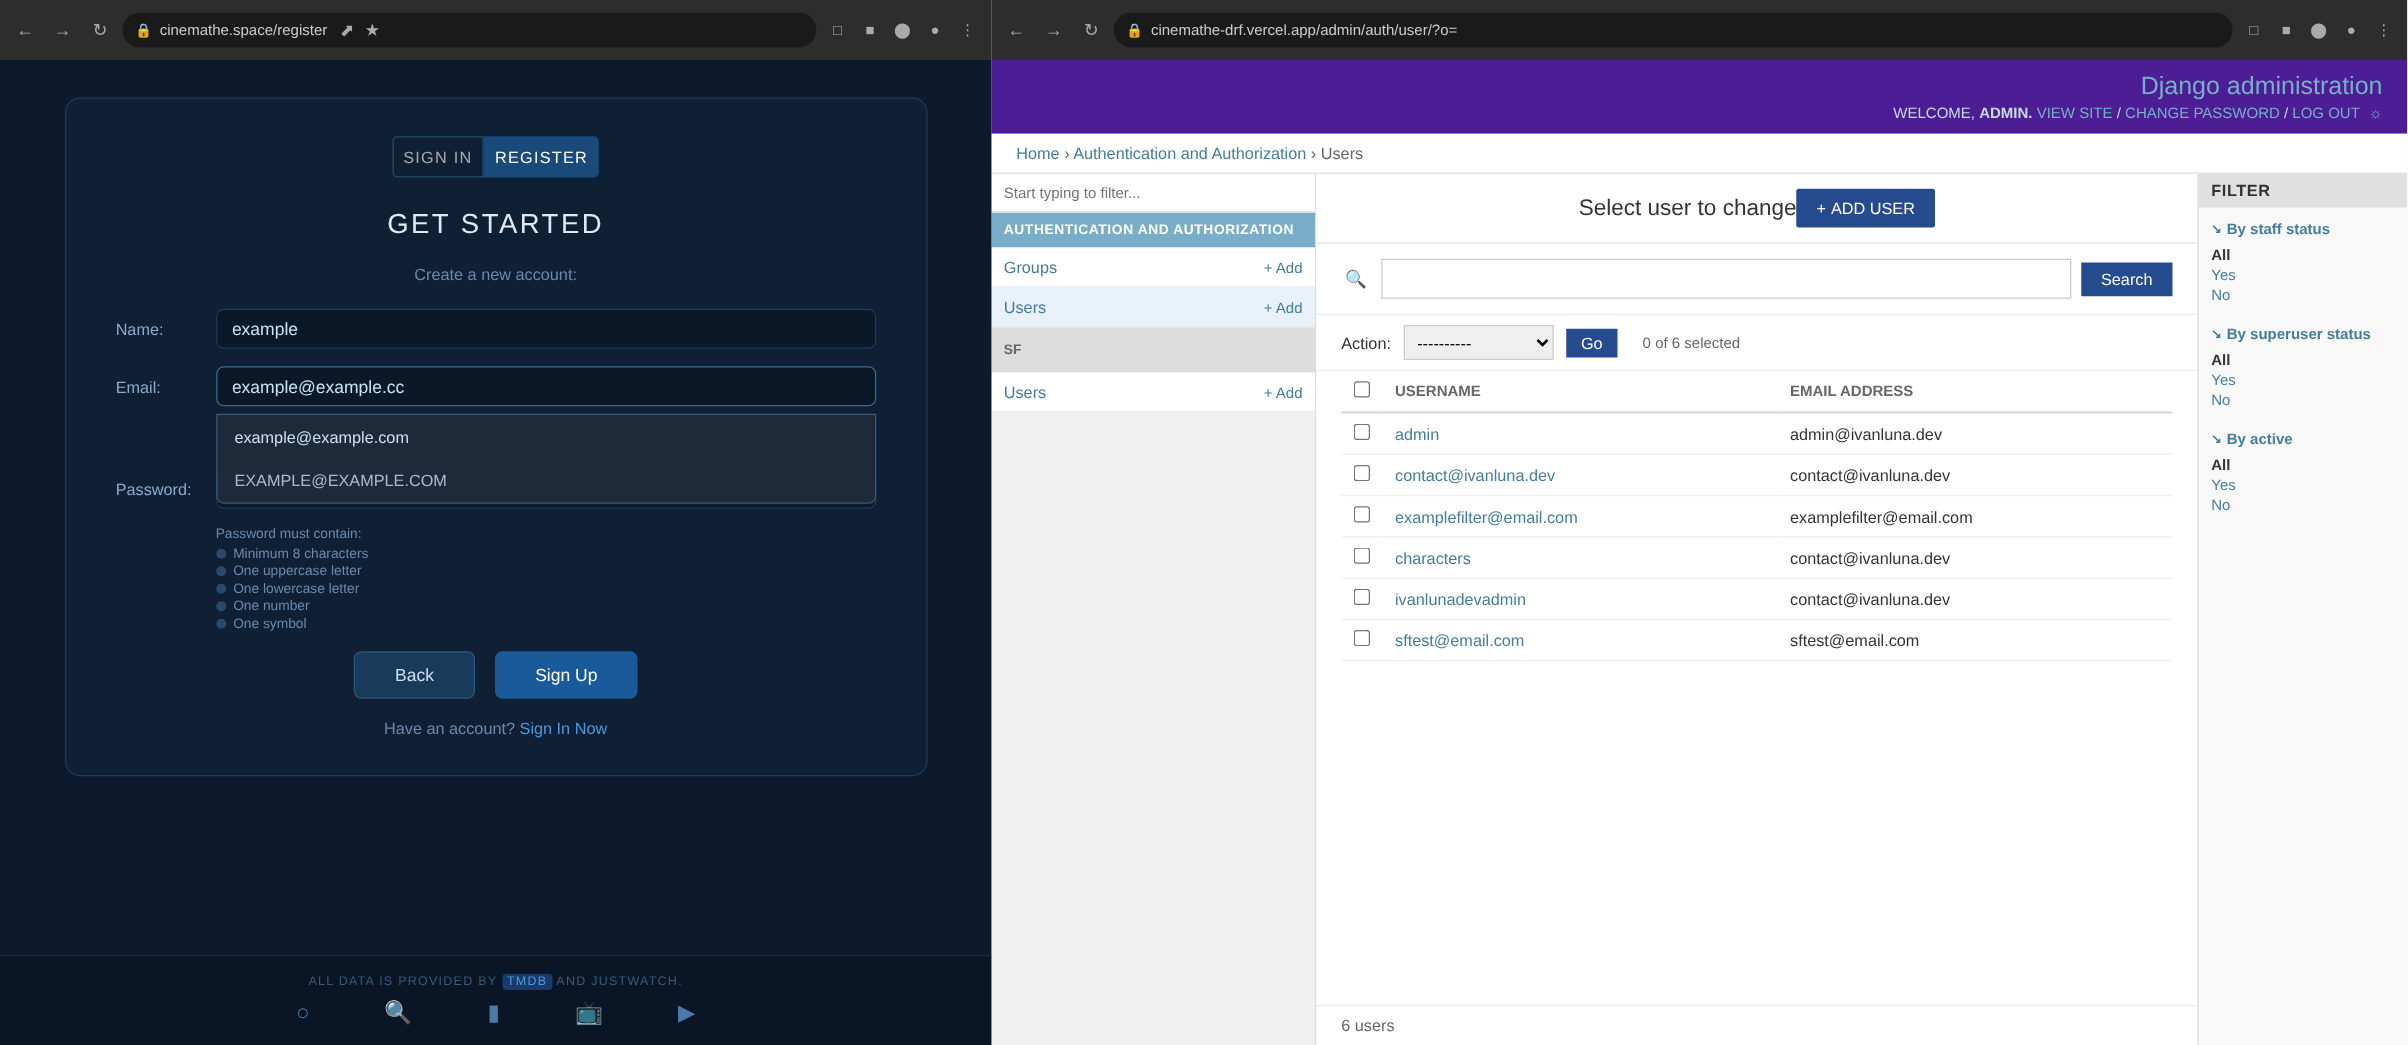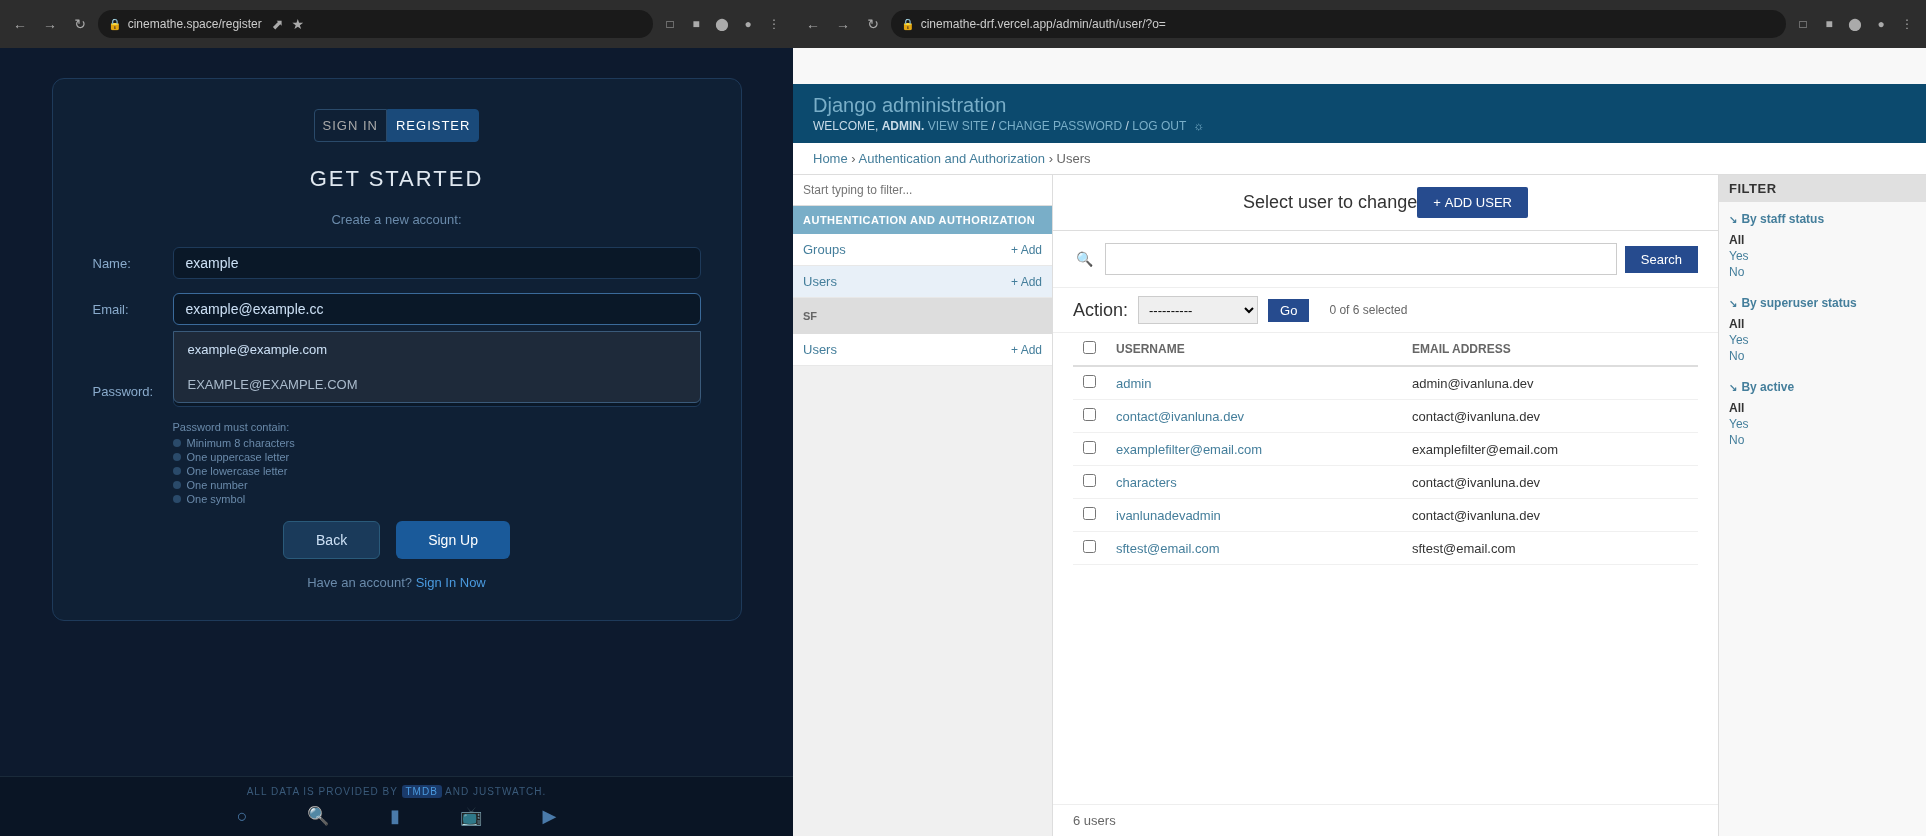--- a/index.html
+++ b/index.html
@@ -217,21 +217,21 @@
 
     .auth-footer {
       text-align: center;
       font-size: 13px;
       color: #6a8aaa;
     }
     .auth-footer a { color: #4a9adf; text-decoration: none; }
 
     
     .bottom-bar {
-      height: 60px;
+      height: 72px;
       background: #0a1525;
       border-top: 1px solid #1a2a3a;
       display: flex;
       flex-direction: column;
       align-items: center;
       justify-content: center;
       gap: 8px;
       text-align: right;
     }
     .bottom-credit {
@@ -267,24 +267,23 @@
       height: 48px;
       background: #2d2d2d;
       display: flex;
       align-items: center;
       padding: 0 8px;
       gap: 6px;
     }
 
     
     .django-header {
-      background: #0c4a6e;
+      background: #4c1d95;
       padding: 10px 20px;
-      text-align: left;
-      margin-top: 36px;
+      text-align: right;
     }
     .django-title {
       font-size: 20px;
       color: #fff;
       font-weight: normal;
     }
     .django-title span { color: #79aec8; }
     .django-subtitle {
       font-size: 12px;
       color: #c8dbe8;
@@ -434,21 +433,21 @@
 
     
     .action-bar {
       display: flex;
       align-items: center;
       padding: 8px 20px;
       background: #fff;
       border-bottom: 1px solid #eee;
       gap: 10px;
     }
-    .action-label { font-size: 18px; color: #333; }
+    .action-label { font-size: 13px; color: #333; }
     .action-select {
       height: 28px;
       border: 1px solid #ccc;
       padding: 0 6px;
       font-size: 13px;
       min-width: 120px;
     }
     .action-go-btn {
       padding: 4px 12px;
       background: #264b8e;
@@ -494,21 +493,21 @@
     .user-count {
       padding: 8px 20px;
       font-size: 13px;
       color: #666;
       background: #fff;
       border-top: 1px solid #eee;
     }
 
     
     .filter-panel {
-      width: 208px;
+      width: 168px;
       background: #f8f8f8;
       border-left: 1px solid #ddd;
       padding: 10px;
       flex-shrink: 0;
       overflow-y: auto;
     }
     .filter-title {
       font-size: 13px;
       font-weight: bold;
       color: #333;

